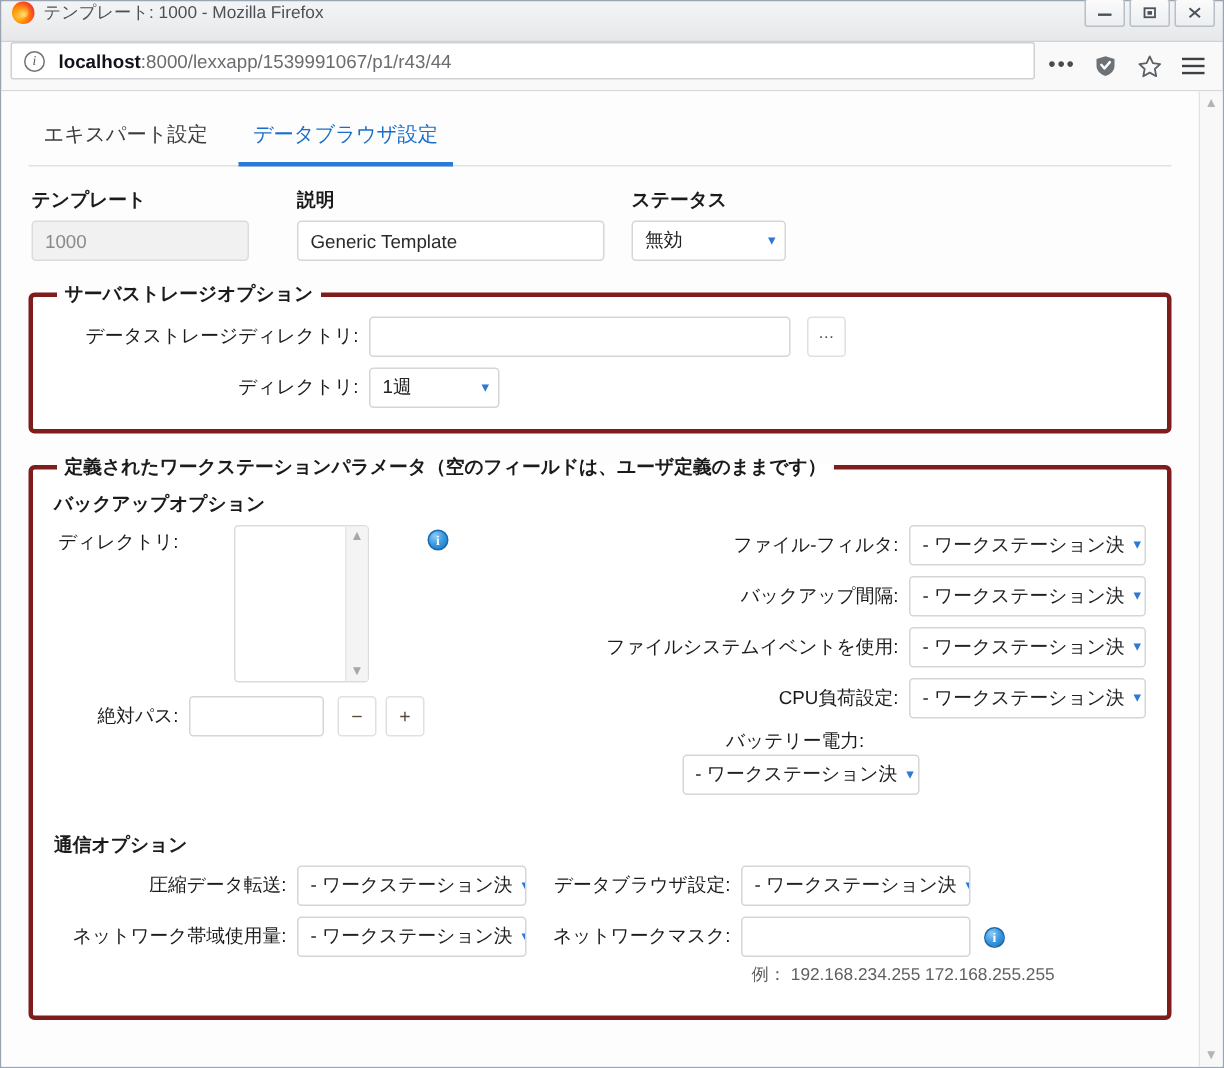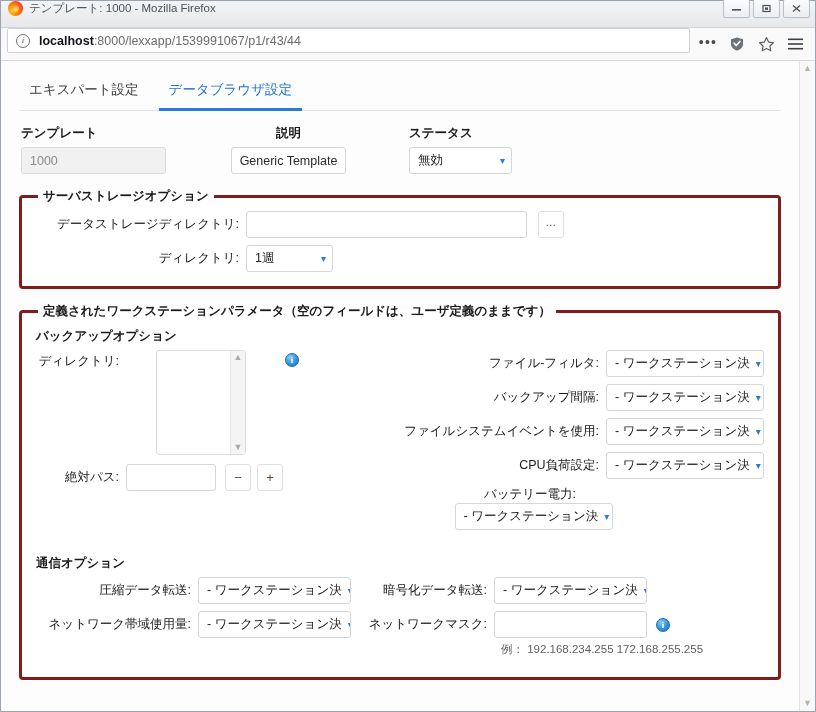--- a/index.html
+++ b/index.html
@@ -314,21 +314,21 @@
       <div class="tabs">
         <div class="tab">エキスパート設定</div>
         <div class="tab active">データブラウザ設定</div>
       </div>
 
       <div class="toprow">
         <div class="field-col" style="width:145px;">
           <div class="fl">テンプレート</div>
           <div class="inp disabled">1000</div>
         </div>
-        <div class="field-col" style="width:205px; margin-left:20px;align-items:center;">
+        <div class="field-col" style="width:205px; margin-left:32px;">
           <div class="fl">説明</div>
           <div class="inp">Generic Template</div>
         </div>
         <div class="field-col" style="width:103px; margin-left:18px;">
           <div class="fl">ステータス</div>
           <div class="sel">
             <span>無効</span>
             <span class="caret">▾</span>
           </div>
         </div>
@@ -418,21 +418,21 @@
         </div>
 
         <div class="grouphead" style="margin-top:13px;">通信オプション</div>
 
         <div class="row">
           <div class="rlabel" style="width:162px;">圧縮データ転送:</div>
           <div class="sel" style="width:153px;">
             <span>- ワークステーション決</span>
             <span class="caret">▾</span>
           </div>
-          <div class="rlabel" style="width:143px;">暗号化データ転送:</div>
+          <div class="rlabel" style="width:143px;">データブラウザ設定:</div>
           <div class="sel" style="width:153px;">
             <span>- ワークステーション決</span>
             <span class="caret">▾</span>
           </div>
         </div>
 
         <div class="row" style="margin-bottom:4px;">
           <div class="rlabel" style="width:162px;">ネットワーク帯域使用量:</div>
           <div class="sel" style="width:153px;">
             <span>- ワークステーション決</span>

